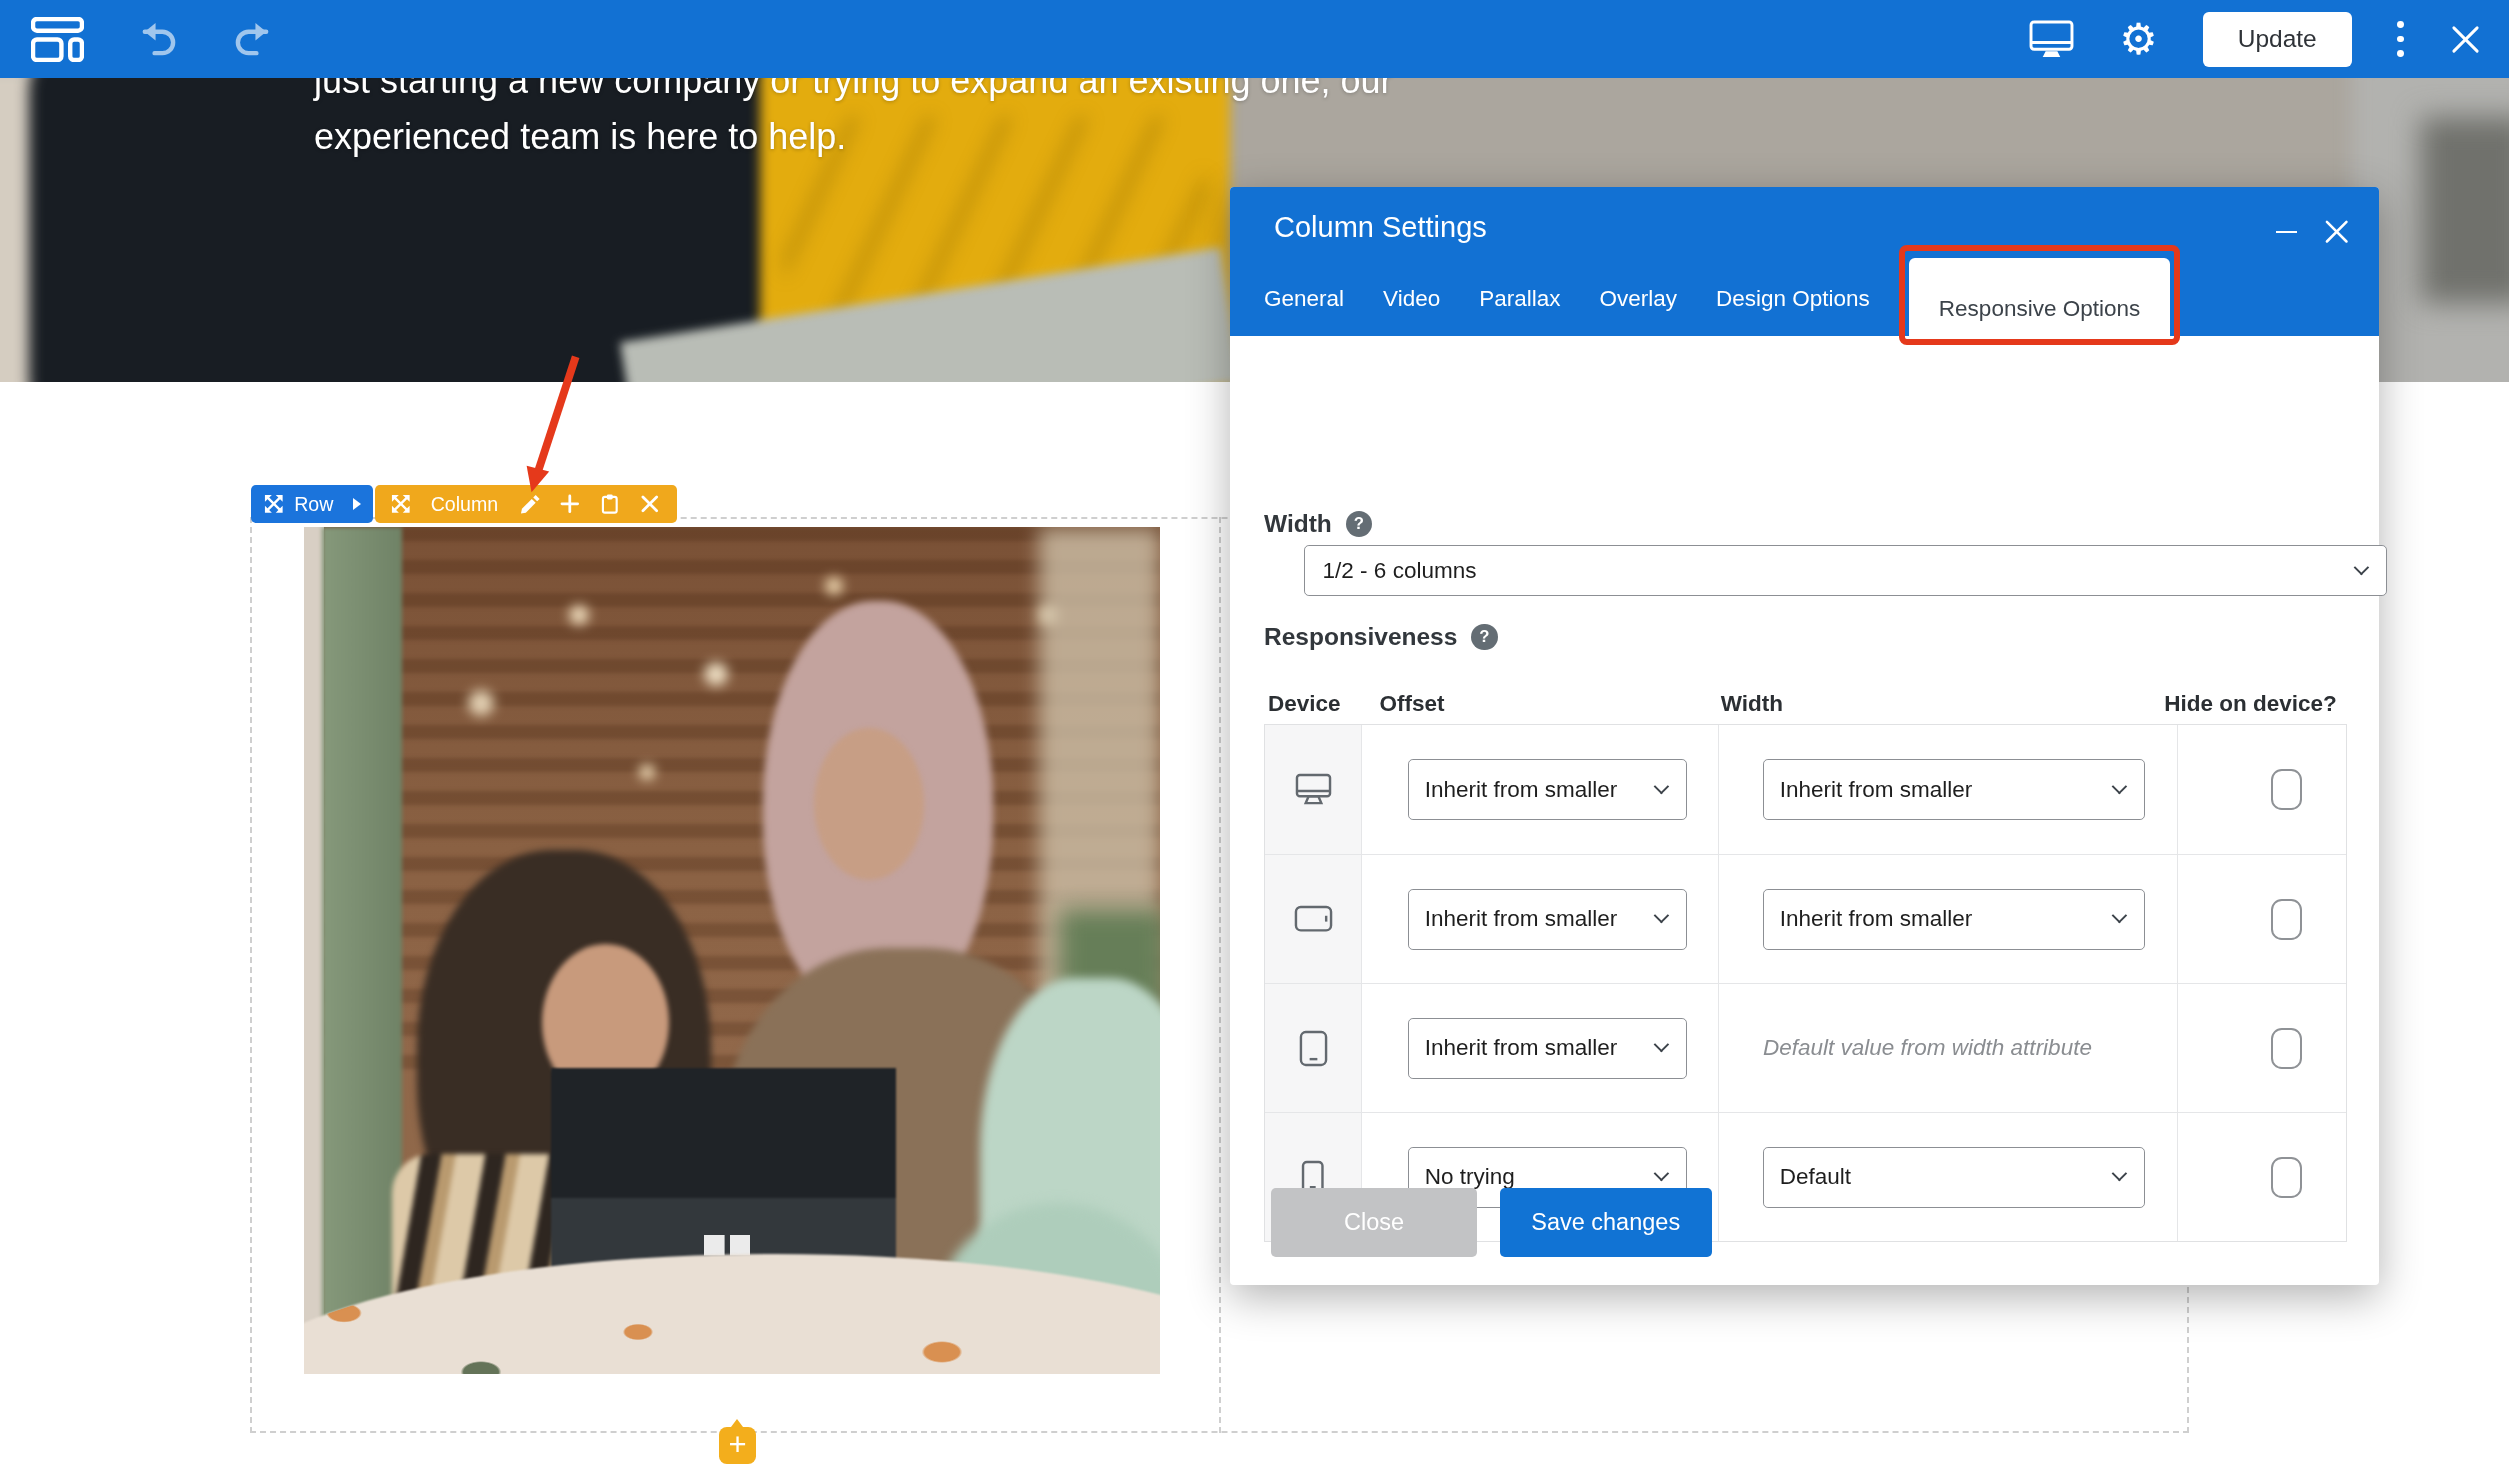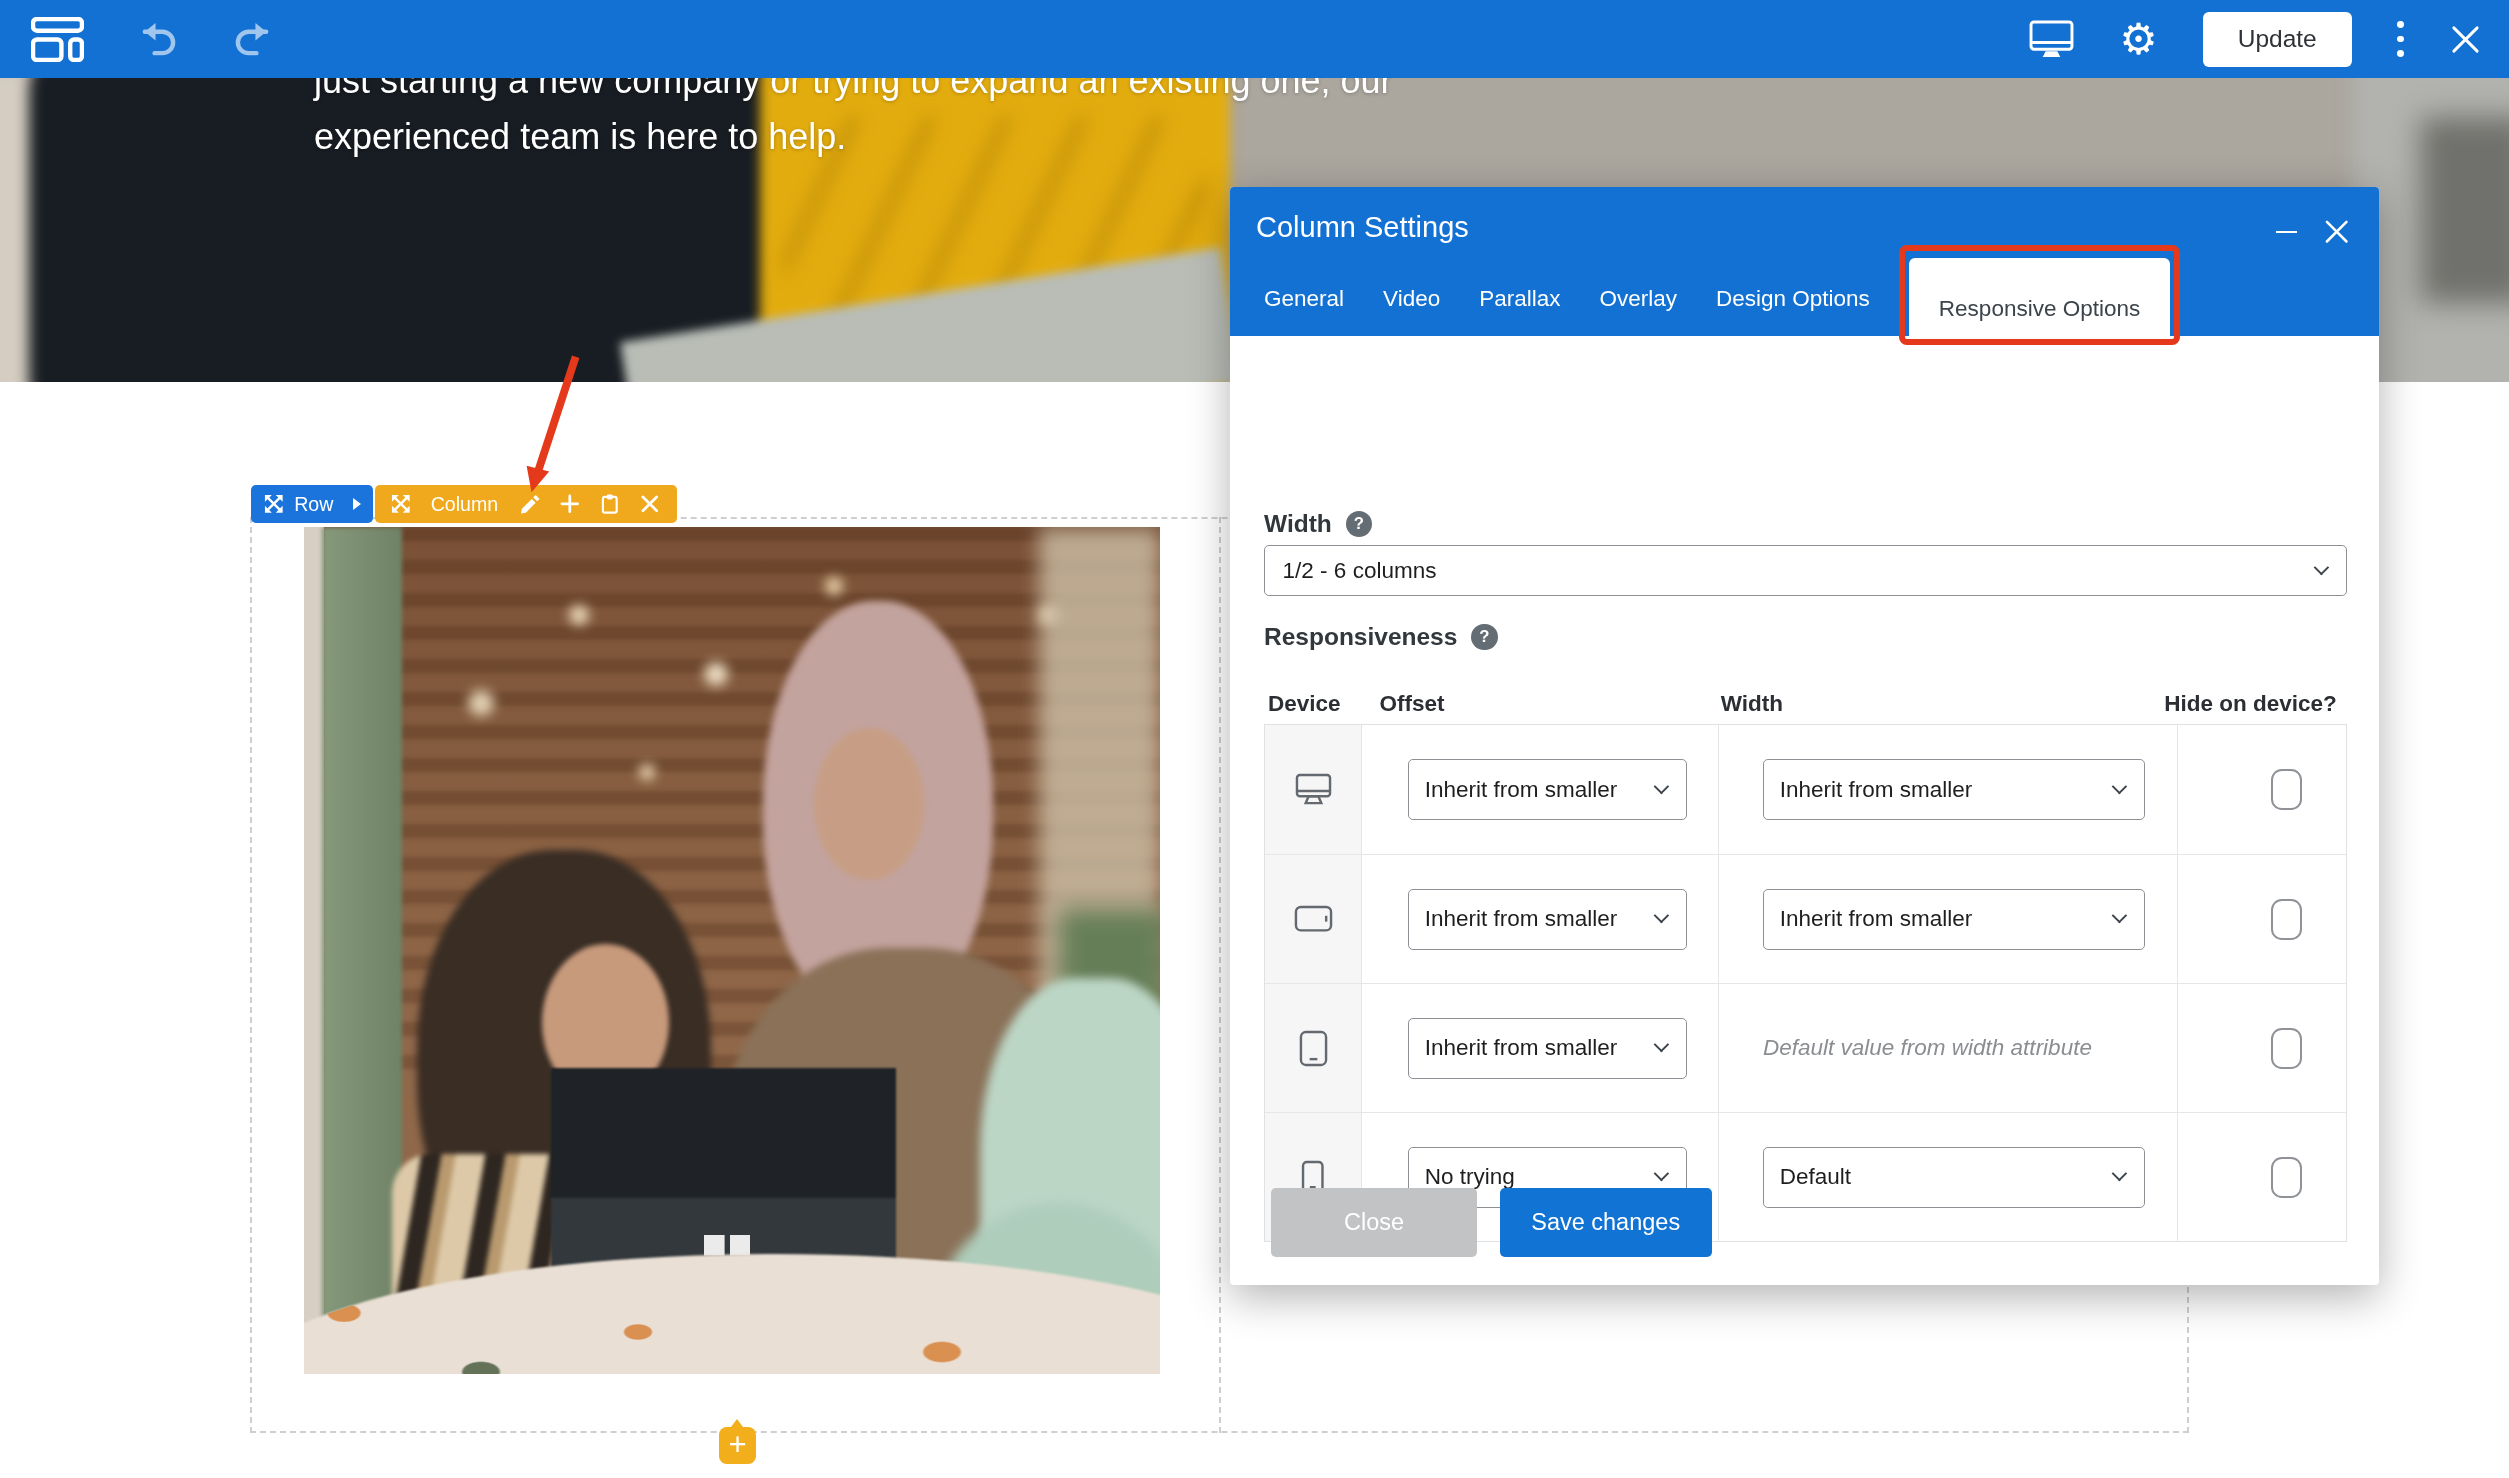--- a/index.html
+++ b/index.html
@@ -104,40 +104,40 @@
   .plus-badge { position:absolute; left:719px; top:1427px; width:37px; height:37px; background:#f3ae1c; border-radius:7.8px;
                 display:flex; align-items:center; justify-content:center; z-index:4; cursor:pointer; }
   .plus-badge::before { content:""; position:absolute; top:-7.8px; left:11.8px; width:0; height:0;
                 border-left:6.9px solid transparent; border-right:6.9px solid transparent; border-bottom:8.8px solid #f3ae1c; }
   .plus-badge span { color:#fff; font-size:31px; line-height:1; margin-top:-2.9px; }
 
   
   .modal { position:absolute; left:1230px; top:187px; width:1149px; height:1098px; background:#ffffff; border-radius:3.9px;
            box-shadow:0 11.8px 43px rgba(0,0,0,.30); z-index:20; }
   .modal-header { position:absolute; left:0; top:0; width:100%; height:149px; background:#1271d3; border-radius:3.9px 3.9px 0 0; }
-  .modal-title { position:absolute; left:26px; top:23.5px; color:#ffffff; font-size:29px; font-weight:400; }
+  .modal-title { position:absolute; left:44px; top:23.5px; color:#ffffff; font-size:29px; font-weight:400; }
   .modal-controls { position:absolute; right:29px; top:25.5px; display:flex; align-items:center; gap:25.5px; height:39px; }
   .min-dash { width:21.6px; height:2.9px; background:#ffffff; cursor:pointer; }
   .tabstrip { position:absolute; left:0; top:75px; width:100%; height:74px; display:flex; align-items:center; padding-left:34px; }
   .tab { color:#ffffff; font-size:22.5px; line-height:74px; cursor:pointer; margin-right:39px; white-space:nowrap; }
   .tab-active { position:relative; background:#ffffff; color:#3c434a; height:78px; line-height:78px; margin-top:-4.9px;
                 padding:12px 30px; border-radius:5.9px 5.9px 0 0; margin-right:0;text-align:center; }
   .tab-active::after { content:""; position:absolute; left:-9.8px; right:-9.8px; top:-12.7px; bottom:-9.8px;
                 border:6.9px solid #e5391b; border-radius:7.8px; pointer-events:none; }
 
   .modal-body { position:absolute; left:0; top:149px; width:100%; bottom:0; }
   .field-label { position:absolute; left:34px; display:flex; align-items:center; gap:13.7px;
                  font-size:24.5px; font-weight:bold; color:#32373c; }
   .help-icon { width:26.5px; height:26.5px; border-radius:50%; background:#646d74; color:#fff; font-size:16.7px; font-weight:bold;
                display:flex; align-items:center; justify-content:center; cursor:pointer; }
   .lbl-width { top:174px; }
   .lbl-resp  { top:287px; }
 
   .selectbox { border:1.5px solid #8c8f94; border-radius:4.9px; background:#fff; display:flex; align-items:center;
-               font-size:22.5px; color:#1e1e1e; cursor:pointer; position:relative; }
+               font-size:22.5px; color:#1e1e1e; cursor:pointer; position:relative;margin-left:40px; }
   .selectbox .chev { position:absolute; right:19.6px; top:50%; width:10.8px; height:10.8px; margin-top:-8.8px;
                border-right:2.5px solid #3c434a; border-bottom:2.5px solid #3c434a; transform:rotate(45deg); }
   .sel-main { position:absolute; left:34px; top:209px; width:1083px; height:51px; padding-left:17.6px; }
 
   .resp-table { position:absolute; left:34px; top:347px; width:1083px; }
   .rt-header { display:grid; grid-template-columns:98px 345px 447px 193px; height:41px; align-items:center;
                font-size:22.5px; font-weight:bold; color:#2b2f33; }
   .rt-header .h-device { padding-left:3.9px; }
   .rt-header .h-offset { padding-left:17.6px; }
   .rt-header .h-width  { padding-left:13.7px; }

